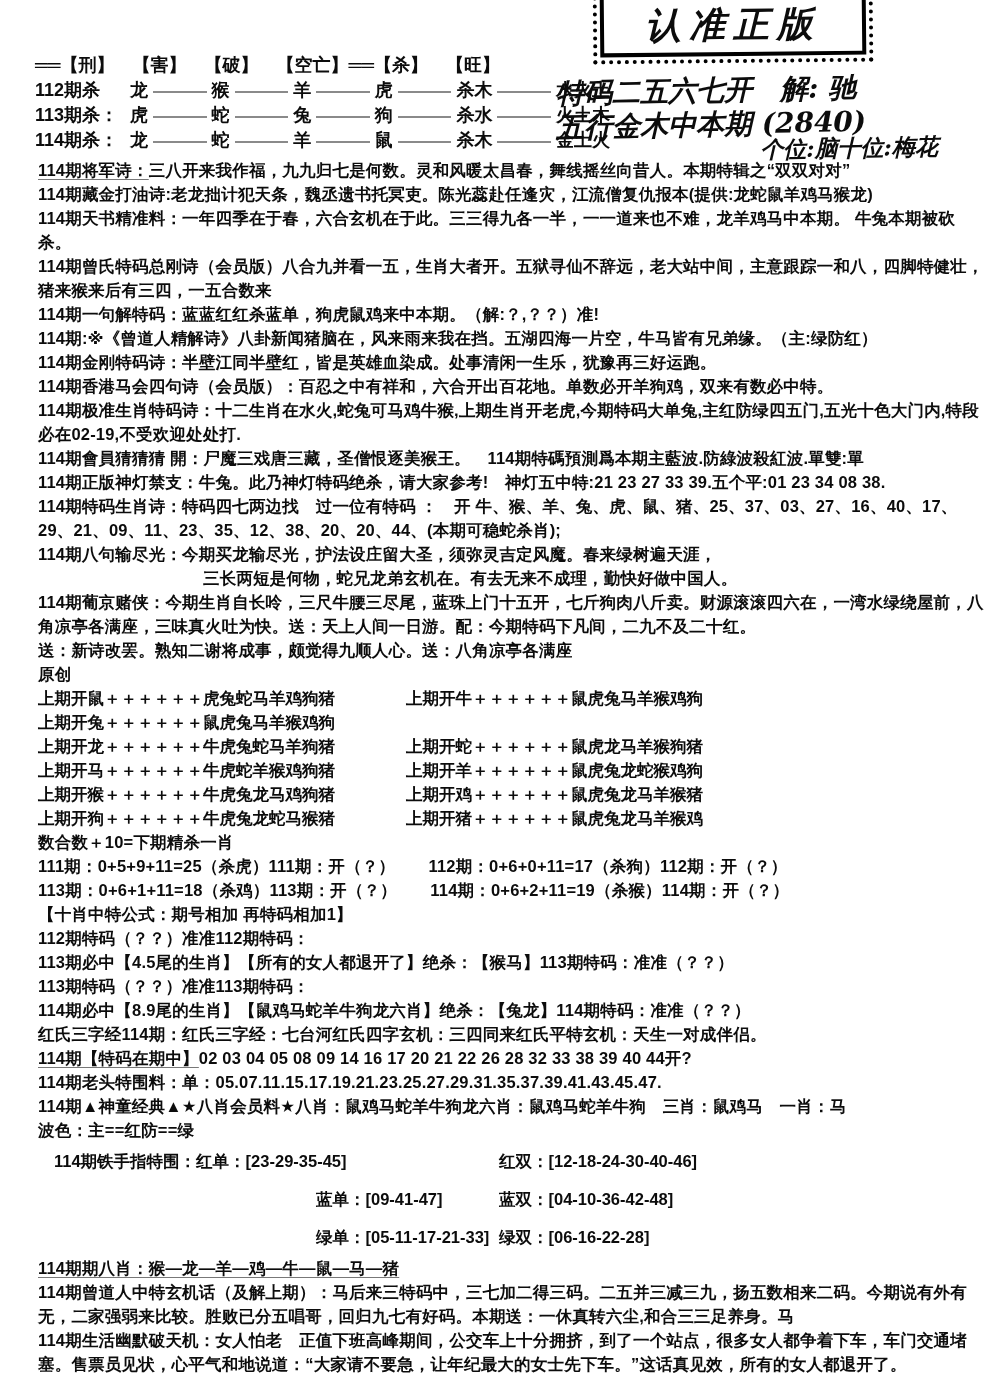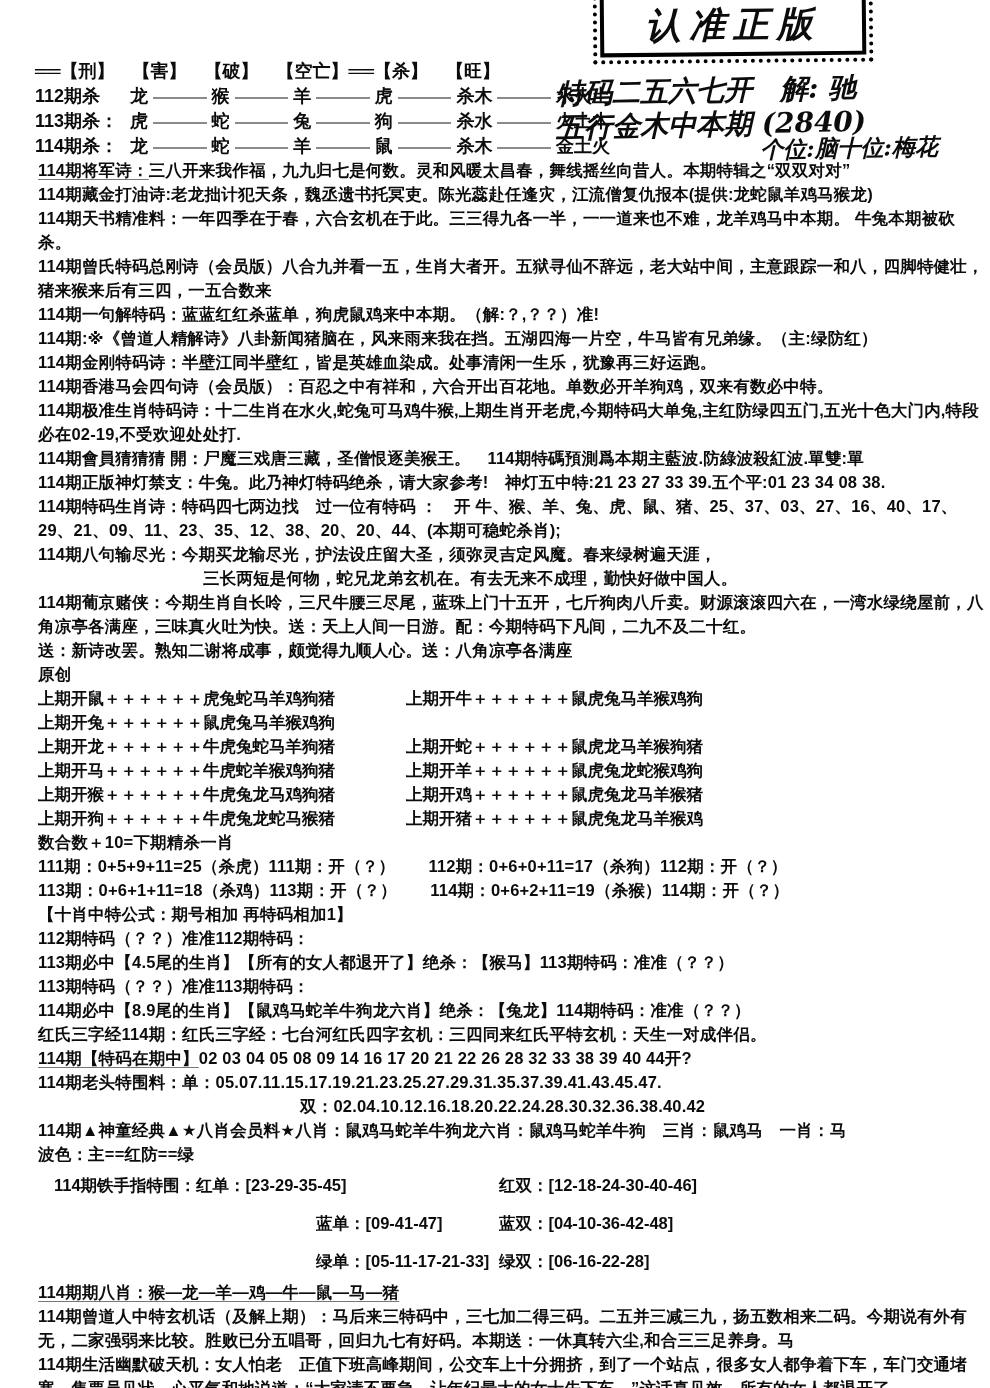--- a/index.html
+++ b/index.html
@@ -3,21 +3,21 @@
 <meta charset="utf-8">
 <style>
   html,body{margin:0;padding:0;}
   body{
     width:990px;height:1388px;overflow:hidden;position:relative;
     background:#ffffff;color:#0c0c0c;
     font-family:"Liberation Sans","DejaVu Sans",sans-serif;
   }
   
   .top{position:relative;height:158px;}
-  .kt{position:absolute;left:35px;top:58px;width:575px;}
+  .kt{position:absolute;left:35px;top:52px;width:575px;}
   .kt-header{font-size:18px;font-weight:700;line-height:26px;white-space:nowrap;}
   .kt-row{display:flex;align-items:center;font-size:18px;font-weight:700;line-height:25px;}
   .kt-label{width:95px;white-space:nowrap;}
   .kt-cell{white-space:nowrap;}
   .kt-conn{flex:1;height:0;border-top:2px solid #8a8a8a;margin:2px 5px 0 5px;}
   .stamp{
     position:absolute;left:600px;top:-6px;width:258px;height:54px;
     border:4px solid #000;outline:4px dotted #000;outline-offset:3px;
     display:flex;align-items:center;justify-content:center;
     font-family:"DejaVu Serif","Liberation Serif",serif;
@@ -220,23 +220,20 @@
       </div>
       <div class="line">
         <span class="lead"></span><span>红氏三字经114期：红氏三字经：七台河红氏四字玄机：三四同来红氏平特玄机：天生一对成伴侣。</span>
       </div>
       <div class="line ulead">
         <span class="lead">114期【特码在期中】</span><span>02 03 04 05 08 09 14 16 17 20 21 22 26 28 32 33 38 39 40 44开?</span>
       </div>
       <div class="line">
         <span class="lead"></span><span>114期老头特围料：单：05.07.11.15.17.19.21.23.25.27.29.31.35.37.39.41.43.45.47.</span>
       </div>
-      <div class="line ind265">
-        <span class="lead"></span><span>双：02.04.10.12.16.18.20.22.24.28.30.32.36.38.40.42</span>
-      </div>
       <div class="line">
         <span class="lead"></span><span>114期▲神童经典▲★八肖会员料★八肖：鼠鸡马蛇羊牛狗龙六肖：鼠鸡马蛇羊牛狗　三肖：鼠鸡马　一肖：马</span>
       </div>
       <div class="line">
         <span class="lead"></span><span>波色：主==红防==绿</span>
       </div>
 
     <div class="if-row">
         <span class="c1">114期铁手指特围：红单：[23-29-35-45]</span>
         <span class="c2">红双：[12-18-24-30-40-46]</span>

